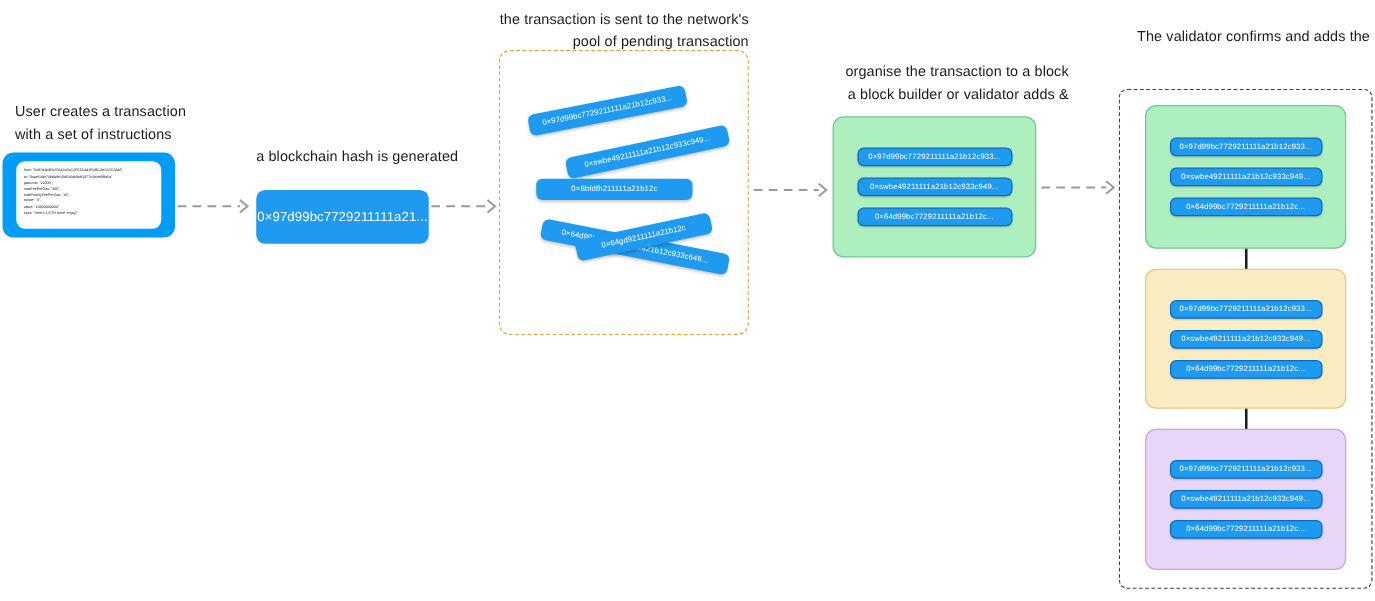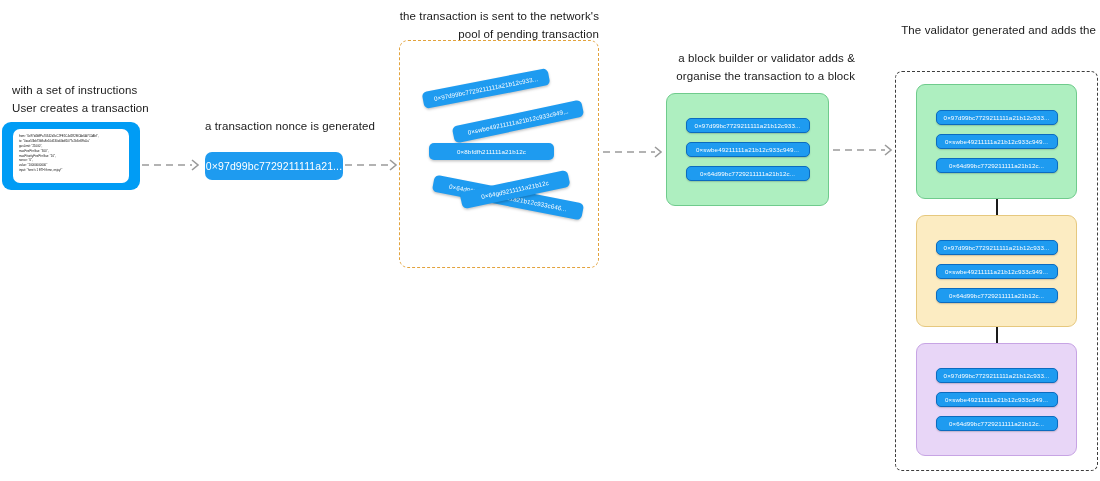--- a/index.html
+++ b/index.html
@@ -61,21 +61,21 @@
     border-radius: 7px;
   }
   .pill.in-block {
     border: 1px solid #0C6BBF;
     box-shadow: 0 1px 1.5px rgba(0,0,0,.18);
   }
 
   
   #hash-pill {
     position: absolute; left: 205px; top: 152px;
-    width: 138px; height: 28px;
+    width: 138px; height: 43px;
   }
 
   
   #mempool-box {
     position: absolute; left: 399px; top: 40px;
     width: 200px; height: 228px;
     border: 1.6px dashed #E2A23C;
     border-radius: 9px;
     background: transparent;
   }
@@ -127,22 +127,22 @@
   
   .arrow { position: absolute; }
   .arrow svg { display: block; overflow: visible; }
 </style>
 </head>
 <body>
 
 <div id="canvas">
 
   <div class="caption" style="left:12px; top:82px; width:180px;">
+    <div>User creates a transaction</div>
     <div>with a set of instructions</div>
-    <div>User creates a transaction</div>
   </div>
 
   <div id="stage-tx-box">
     <div id="tx-json">
       <div class="tx-line">from: "0x97d4b8Pa70342d3cC2FE5C4d1R2BCAe5A7C0Abf",</div>
       <div class="tx-line">to: "0xae53bb73b8a8e10d530af4bdf1077c2b3e69fa5a"</div>
       <div class="tx-line">gasLimit: "21000",</div>
       <div class="tx-line">maxFeePerGas: "300",</div>
       <div class="tx-line">maxPriorityFeePerGas: "10",</div>
       <div class="tx-line">nonce: "0",</div>
@@ -151,21 +151,21 @@
     </div>
   </div>
 
   <div class="arrow" style="left:142px; top:158px;">
     <svg width="62" height="14" viewBox="0 0 62 14">
       <line x1="0" y1="7" x2="50" y2="7" stroke="#9A9A9A" stroke-width="1.6" stroke-dasharray="7 5"></line>
       <polyline points="50,2 56,7 50,12" fill="none" stroke="#9A9A9A" stroke-width="1.6"></polyline>
     </svg>
   </div>
 
-  <div class="caption" style="left:205px; top:118px; width:180px;">a transaction nonce is generated</div>
+  <div class="caption" style="left:205px; top:118px; width:180px;">a blockchain hash is generated</div>
 
   <div id="hash-pill" class="pill big">0×97d99bc7729211111a21...</div>
 
   <div class="arrow" style="left:345px; top:158px;">
     <svg width="58" height="14" viewBox="0 0 58 14">
       <line x1="0" y1="7" x2="45" y2="7" stroke="#9A9A9A" stroke-width="1.6" stroke-dasharray="7 5"></line>
       <polyline points="45,2 51,7 45,12" fill="none" stroke="#9A9A9A" stroke-width="1.6"></polyline>
     </svg>
   </div>
 
@@ -183,41 +183,41 @@
   </div>
 
   <div class="arrow" style="left:603px; top:145px;">
     <svg width="64" height="14" viewBox="0 0 64 14">
       <line x1="0" y1="7" x2="52" y2="7" stroke="#9A9A9A" stroke-width="1.6" stroke-dasharray="7 5"></line>
       <polyline points="52,2 58,7 52,12" fill="none" stroke="#9A9A9A" stroke-width="1.6"></polyline>
     </svg>
   </div>
 
   <div class="caption center" style="left:655px; top:50px; width:200px;">
+    <div>organise  the transaction to a block</div>
     <div>a block builder or validator adds &amp;</div>
-    <div>organise  the transaction to a block</div>
   </div>
 
   <div class="block" id="block-builder">
     <div class="pill-stack">
       <div class="pill in-block">0×97d99bc7729211111a21b12c933...</div>
       <div class="pill in-block">0×swbe49211111a21b12c933c949...</div>
       <div class="pill in-block">0×64d99bc7729211111a21b12c...</div>
     </div>
   </div>
 
   <div class="arrow" style="left:833px; top:143px;">
     <svg width="64" height="14" viewBox="0 0 64 14">
       <line x1="0" y1="7" x2="52" y2="7" stroke="#9A9A9A" stroke-width="1.6" stroke-dasharray="7 5"></line>
       <polyline points="52,2 58,7 52,12" fill="none" stroke="#9A9A9A" stroke-width="1.6"></polyline>
     </svg>
   </div>
 
   <div class="caption center" style="left:896px; top:22px; width:200px;">
-    <div>The validator generated and adds the</div>
+    <div>The validator confirms and adds the</div>
   </div>
 
   <div id="chain-box"></div>
 
   <div class="block" id="block-green">
     <div class="pill-stack">
       <div class="pill in-block">0×97d99bc7729211111a21b12c933...</div>
       <div class="pill in-block">0×swbe49211111a21b12c933c949...</div>
       <div class="pill in-block">0×64d99bc7729211111a21b12c...</div>
     </div>

